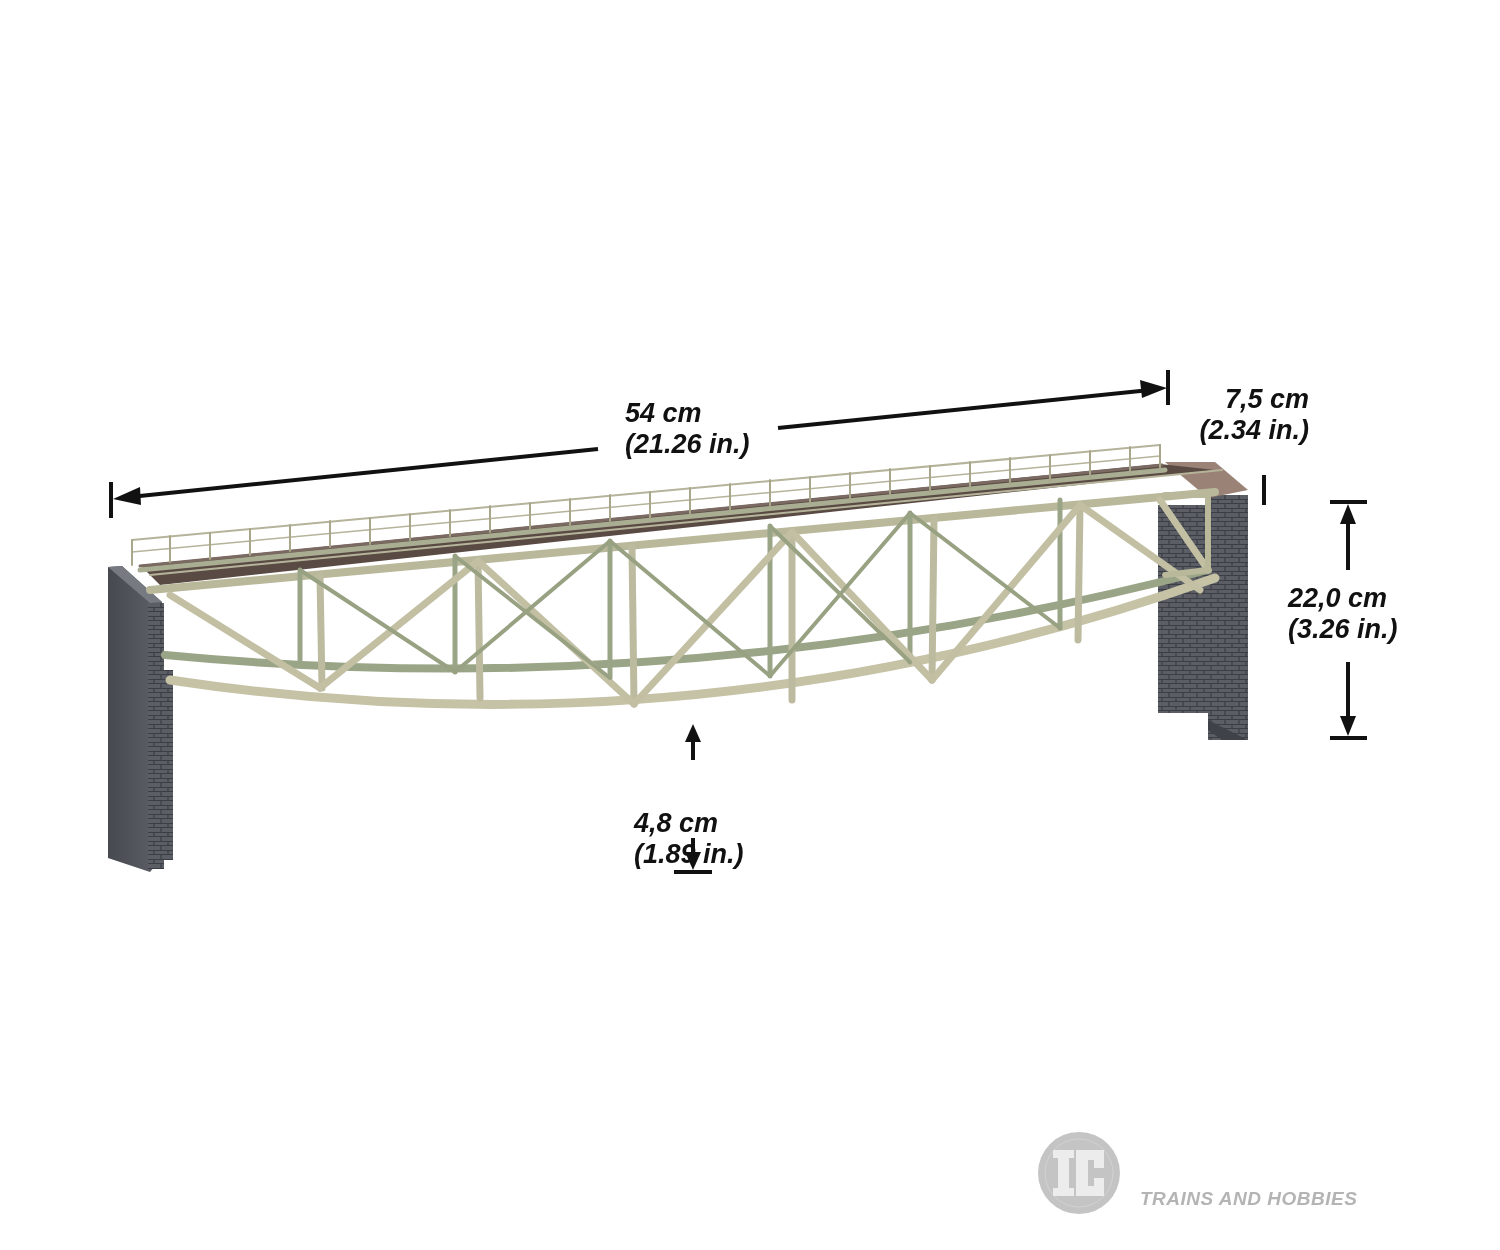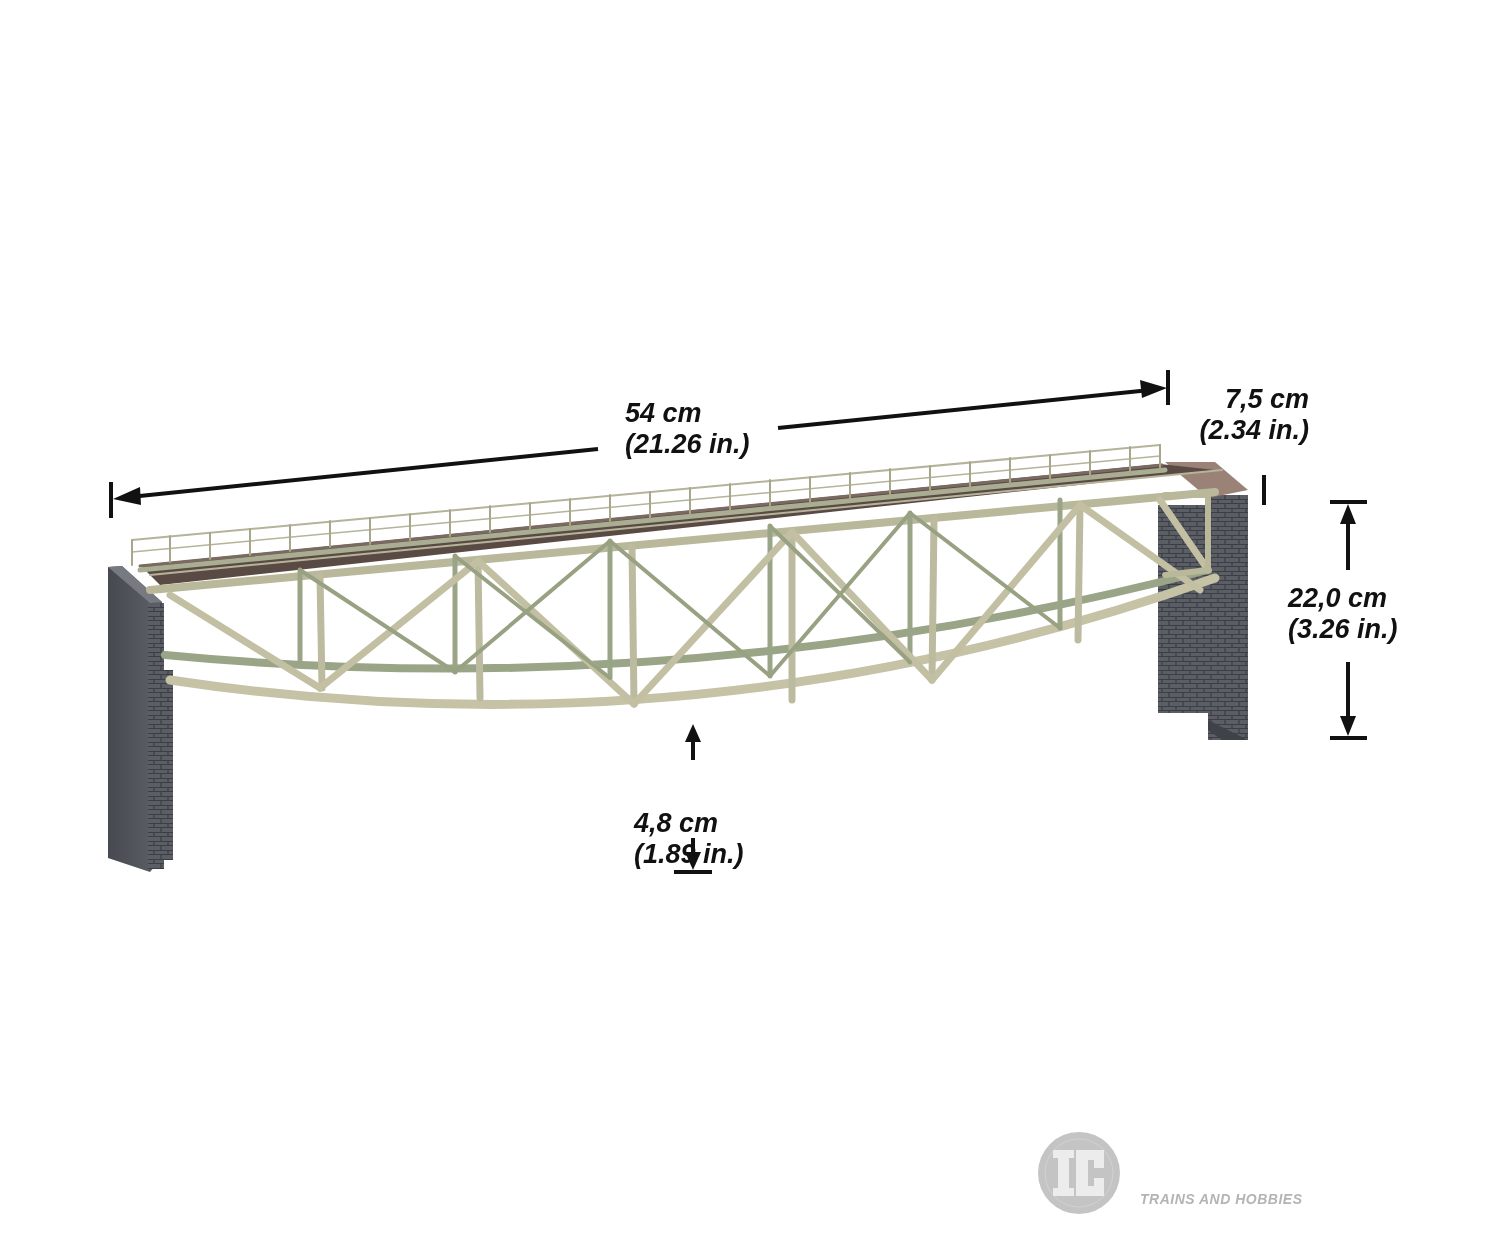--- a/index.html
+++ b/index.html
@@ -6,21 +6,21 @@
   body { width:1500px; height:1250px; position:relative; overflow:hidden; font-family:"Liberation Sans", sans-serif; }
   #scene { position:absolute; left:0; top:0; width:1500px; height:1250px; }
   .dim-label { position:absolute; font-family:"Liberation Sans", sans-serif; font-weight:bold; font-style:italic; color:#111; font-size:27px; line-height:31px; white-space:nowrap; }
   .dim-label span { display:block; }
   #lbl-length { left:625px; top:398px; width:140px; }
   #lbl-width { left:1184px; top:384px; width:125px; text-align:right; }
   #lbl-height { left:1288px; top:583px; width:130px; }
   #lbl-clear { left:634px; top:808px; width:125px; }
   #logo { position:absolute; left:1036px; top:1128px; width:410px; height:90px; }
   #logo-word { position:absolute; left:102px; top:-6px; font-family:"Liberation Sans", sans-serif; font-weight:bold; font-style:italic; font-size:66px; color:#b8b8b8; letter-spacing:-1px; line-height:70px; }
-  #logo-sub { position:absolute; left:104px; top:60px; font-family:"Liberation Sans", sans-serif; font-weight:bold; font-style:italic; font-size:14px; color:#b4b4b4; letter-spacing:0.5px; line-height:22px; }
+  #logo-sub { position:absolute; left:104px; top:60px; font-family:"Liberation Sans", sans-serif; font-weight:bold; font-style:italic; font-size:19px; color:#b4b4b4; letter-spacing:0.5px; line-height:22px; }
 </style>
 </head>
 <body>
 
 <svg id="scene" viewBox="0 0 1500 1250" xmlns="http://www.w3.org/2000/svg">
   <defs>
     <pattern id="bricks" width="14" height="9" patternUnits="userSpaceOnUse">
       <rect width="14" height="9" fill="#5b5e65"></rect>
       <path d="M0 8.5H14M7 0V4.5M0 4.5H14M0 4.5V9M14 4.5V9" stroke="#3b3e44" stroke-width="1.2"></path>
     </pattern>

